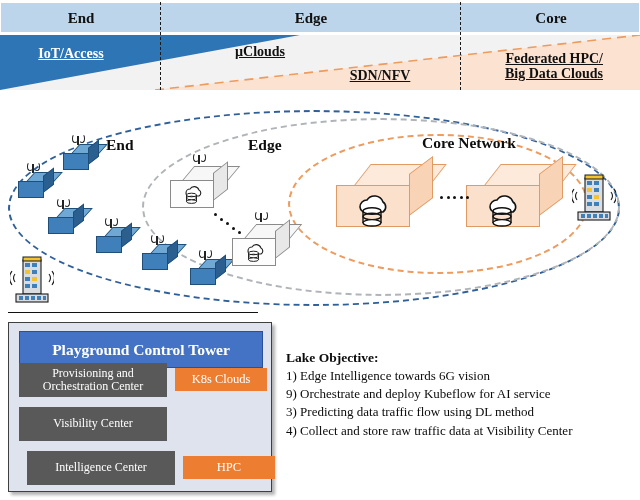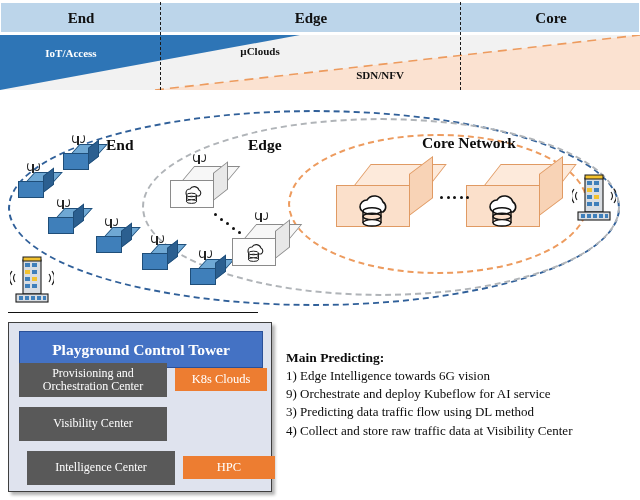--- a/index.html
+++ b/index.html
@@ -22,22 +22,22 @@
     background:#f2f2f2;overflow:hidden;}
   .band-blue{position:absolute;left:0;top:0;width:300px;height:55px;
     background:#2e75b6;
     clip-path:polygon(0 0,0 100%,300px 0);}
   .band-peach{position:absolute;left:0;top:0;width:640px;height:55px;
     background:#fbe2d1;
     clip-path:polygon(155px 100%,640px 0,640px 100%);}
   .band-peach-edge{position:absolute;left:0;top:0;width:640px;height:55px;
     pointer-events:none;}
   .band-label{position:absolute;display:flex;align-items:center;
-    justify-content:center;font-weight:bold;font-size:11px;line-height:1.05;
-    text-align:right;}
+    justify-content:center;font-weight:bold;font-size:14px;line-height:1.05;
+    text-align:right;text-decoration:underline;}
   .vdash{position:absolute;top:0;width:0;height:88px;
     border-left:1.5px dashed #1a1a1a;}
 
   
   #diagram{left:0;top:96px;width:640px;height:222px;}
   .ellipse{position:absolute;border-style:dashed;border-radius:50%;box-sizing:border-box;}
   .ell-outer{left:8px;top:14px;width:612px;height:196px;border-width:2.2px;border-color:#2f5f99;}
   .ell-mid{left:142px;top:22px;width:478px;height:178px;border-width:2px;border-color:#b0b4b8;}
   .ell-in{left:288px;top:38px;width:300px;height:140px;border-width:2px;border-color:#ed9b5e;}
   .zone-label{position:absolute;font-weight:bold;font-size:15.5px;color:#0d0d0d;}
@@ -129,20 +129,22 @@
   <div class="band">
     <div class="band-blue"></div>
     <div class="band-peach"></div>
     <svg class="band-peach-edge" width="640" height="55" viewBox="0 0 640 55">
       <line x1="155" y1="55" x2="640" y2="0" stroke="#ed9b5e" stroke-width="1.6" stroke-dasharray="9,6"></line>
     </svg>
 
     <div class="band-label" style="left:6px;top:8px;width:130px;height:22px;color:#ffffff;">IoT/Access</div>
     <div class="band-label" style="left:200px;top:6px;width:120px;height:22px;color:#111111;">µClouds</div>
     <div class="band-label" style="left:320px;top:30px;width:120px;height:22px;color:#111111;">SDN/NFV</div>
+    <div class="band-label" style="left:470px;top:14px;width:168px;height:36px;color:#111111;white-space:pre-line;">Federated HPC/
+Big Data Clouds</div>
   </div>
 
   <div class="vdash" style="left:160px;"></div>
   <div class="vdash" style="left:460px;"></div>
 </div>
 
 <div class="abs" id="diagram">
 
   <div class="ellipse ell-outer"></div>
   <div class="ellipse ell-mid"></div>
@@ -365,18 +367,18 @@
     <div class="p-name">Visibility Center</div>
   </div>
 
   <div class="p-row" style="top:128px;width:244px;margin-left:8px;">
     <div class="p-name">Intelligence Center</div>
     <div class="p-badge">HPC</div>
   </div>
 </div>
 
 <div class="abs" id="obj">
-  <div class="o-title">Main Predicting:</div>
+  <div class="o-title">Lake Objective:</div>
   <div class="o-item">1) Edge Intelligence towards 6G vision</div>
   <div class="o-item">9) Orchestrate and deploy Kubeflow for AI service</div>
   <div class="o-item">3) Predicting data traffic flow using DL method</div>
   <div class="o-item">4) Collect and store raw traffic data at Visibility Center</div>
 </div>
 
 </body></html>

